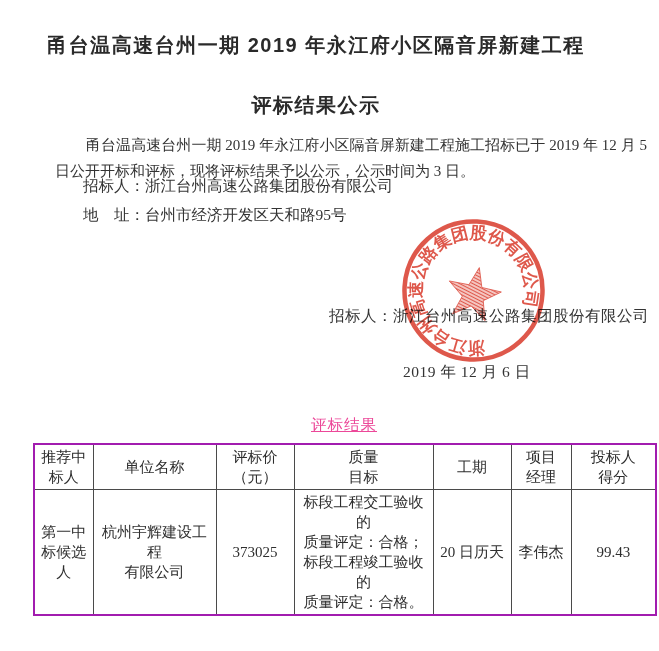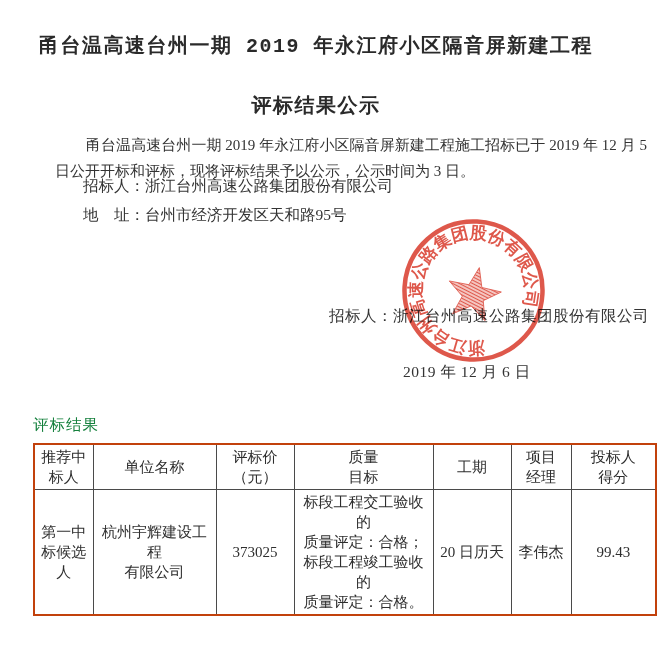--- a/index.html
+++ b/index.html
@@ -3,21 +3,21 @@
 <meta charset="utf-8">
 <style>
   html,body { margin:0; padding:0; background:#ffffff; }
   .page {
     position:relative; width:659px; height:651px; background:#ffffff;
     font-family:"Liberation Serif", serif; color:#333;
     overflow:hidden;
   }
   .doc-title {
     position:absolute; left:0; width:632px; text-align:center;
-    font-family:Liberation Mono, monospace; font-weight:bold;
+    font-family:Liberation Sans, sans-serif; font-weight:bold;
     font-size:20px; color:#2a2a2a; letter-spacing:1.5px;
   }
   .doc-title.line1 { top:32px; }
   .doc-title.line2 { top:79px;margin-top:13px; }
   .intro {
     position:absolute; left:55px; top:117px; width:592px;
     font-size:15px; line-height:26px; text-align:justify;
     text-indent:31px; color:#333;
   }
   .info-block {
@@ -31,26 +31,26 @@
   .sig-date {
     position:absolute; left:403px; top:362px;
     font-size:15.5px; color:#333; letter-spacing:0.5px;
   }
   .seal {
     position:absolute; left:400px; top:217px; width:147px; height:147px;
     opacity:0.85; mix-blend-mode:multiply; pointer-events:none;
   }
   .tbl-caption {
     position:absolute; left:33px; top:415px; width:622px;
-    text-align:left; font-size:15.5px; color:#15803d; letter-spacing:1px;
+    text-align:center; font-size:15.5px; color:#ec4899; letter-spacing:1px;text-decoration:underline;
   }
   table.results {
     position:absolute; left:33px; top:443px; width:622px;
     border-collapse:collapse; table-layout:fixed;
-    font-size:15px; color:#2e2e2e; border:2px solid #c2410c;
+    font-size:15px; color:#2e2e2e; border:2px solid #a21caf;
   }
   table.results td {
     border:1px solid #4a4a4a; text-align:center; vertical-align:middle;
     padding:2px; white-space:pre-line; line-height:20px;
     overflow:hidden;
   }
   tr.hdr { height:42px; }
   tr.body-row { height:113px; }
   td.cell-company { text-align:left; padding-left:6px; }
   td.cell-quality { line-height:19.5px; }

